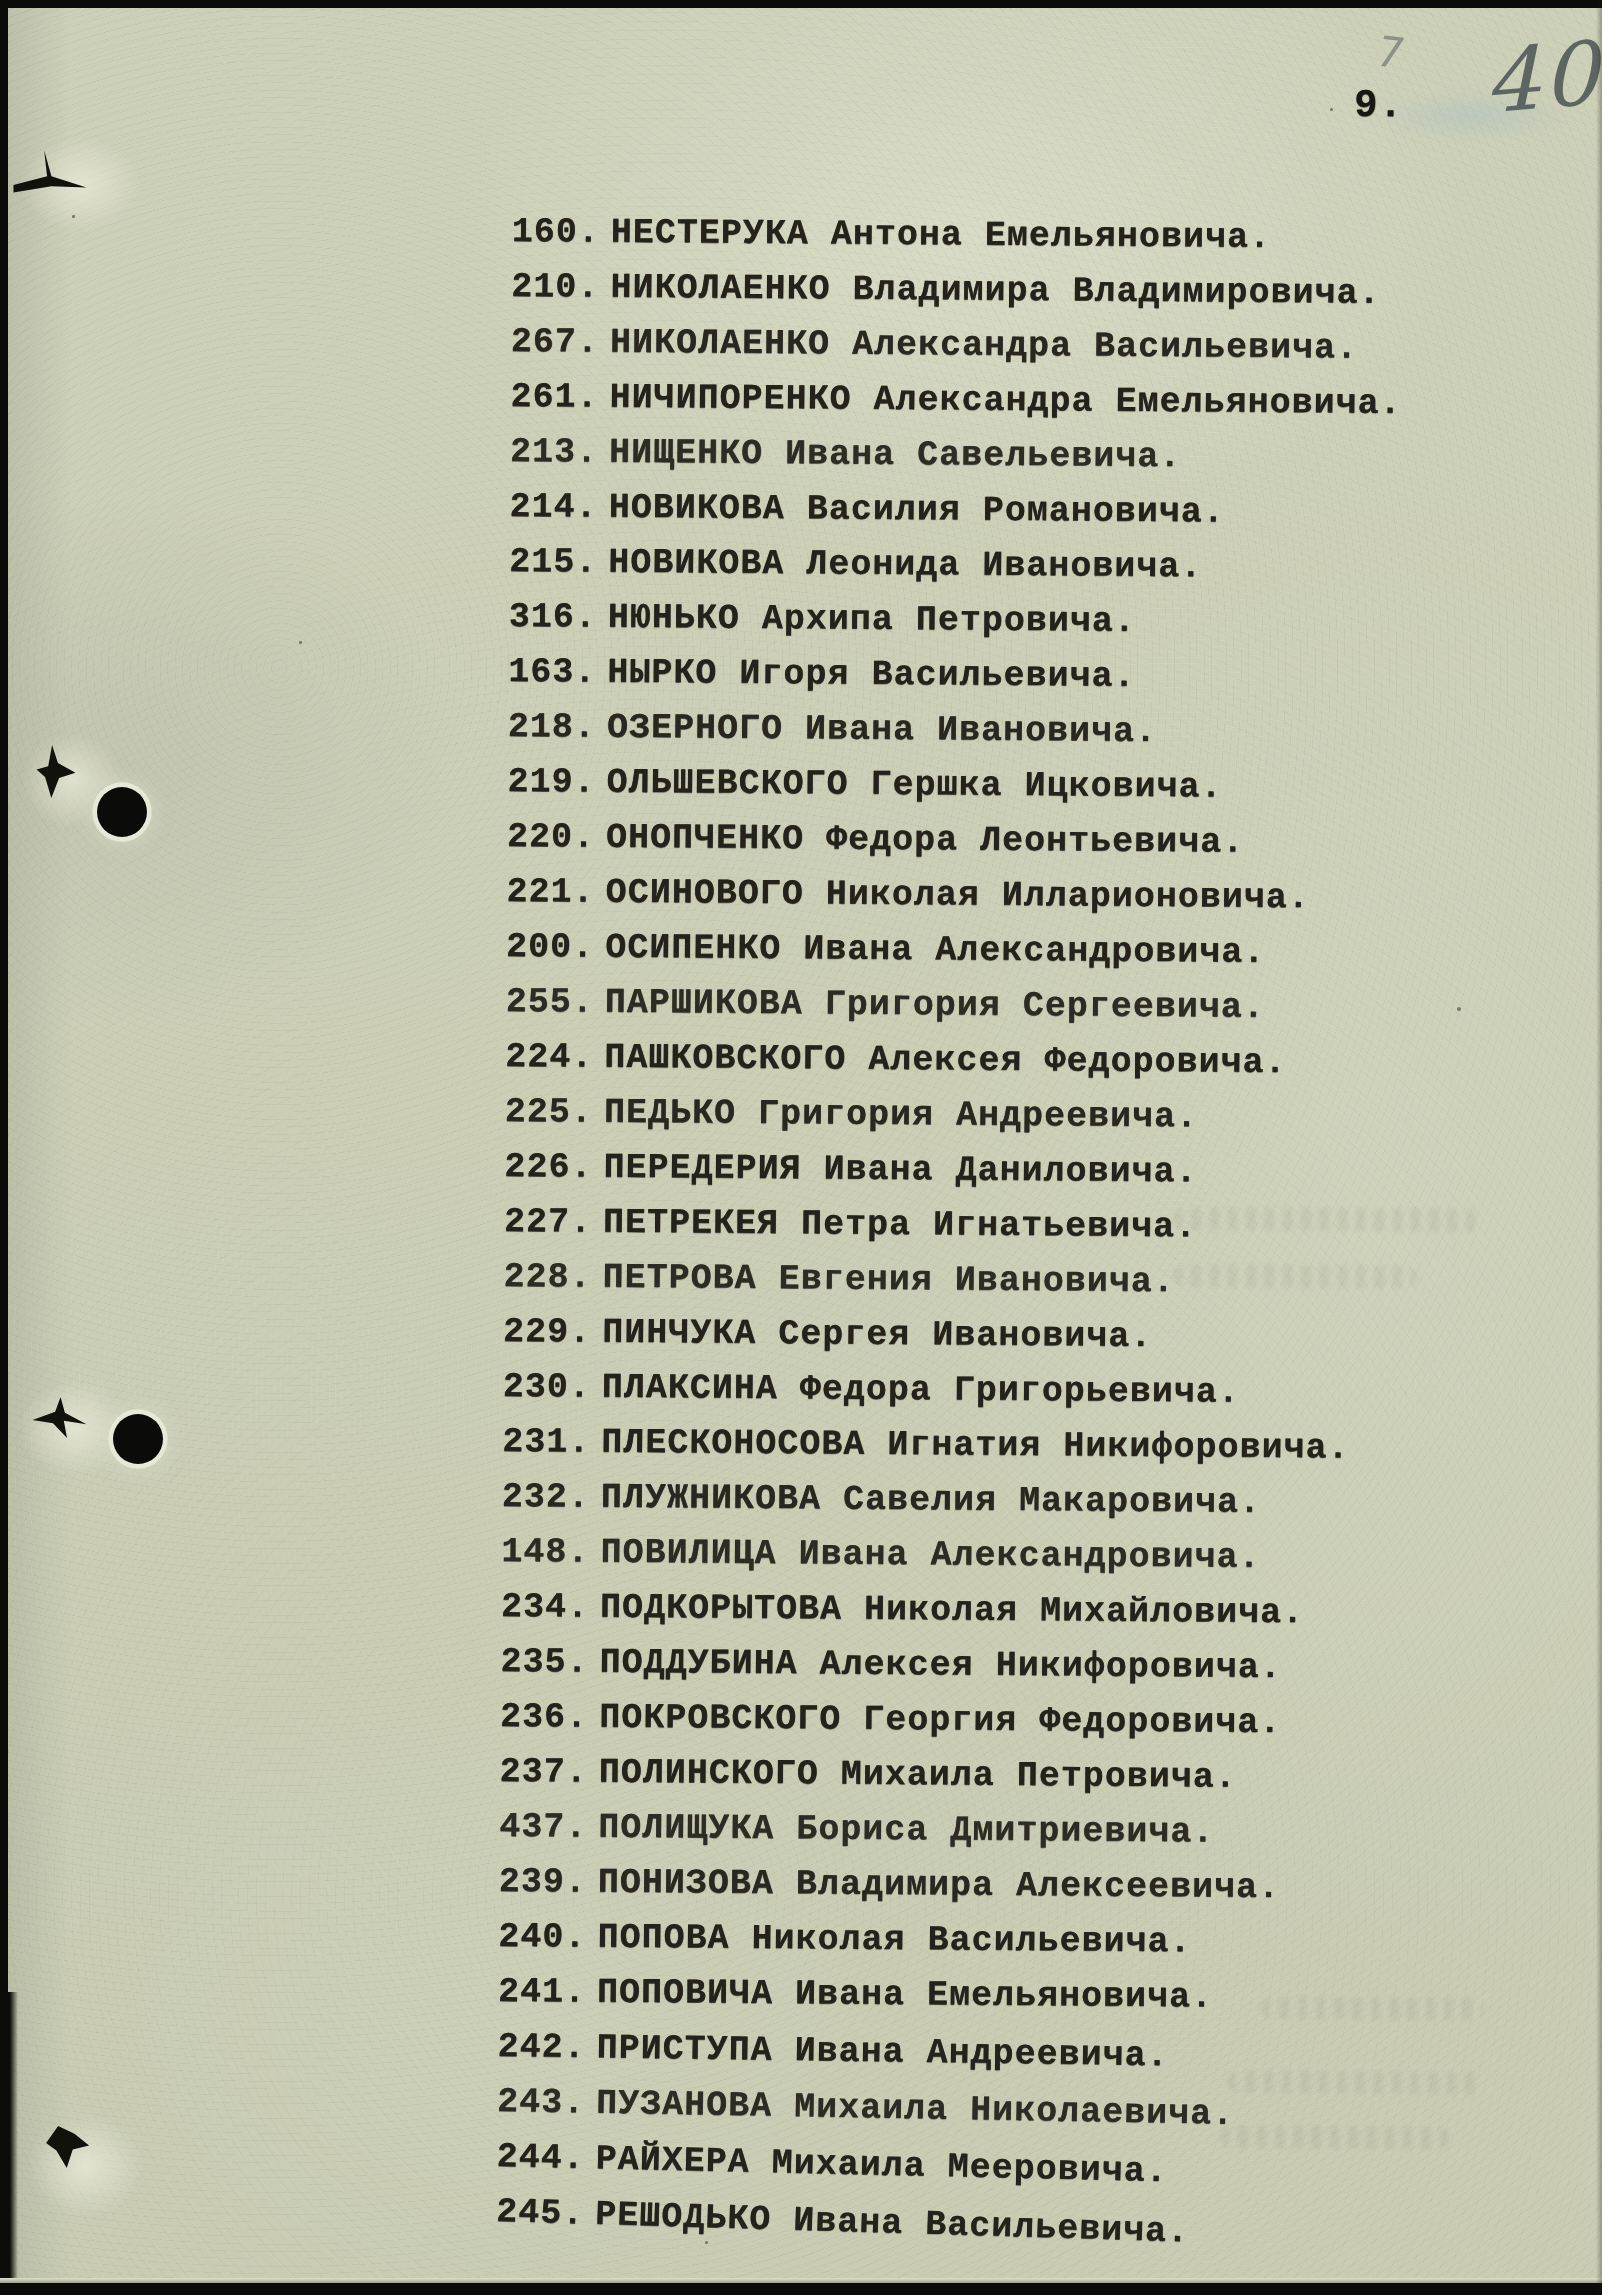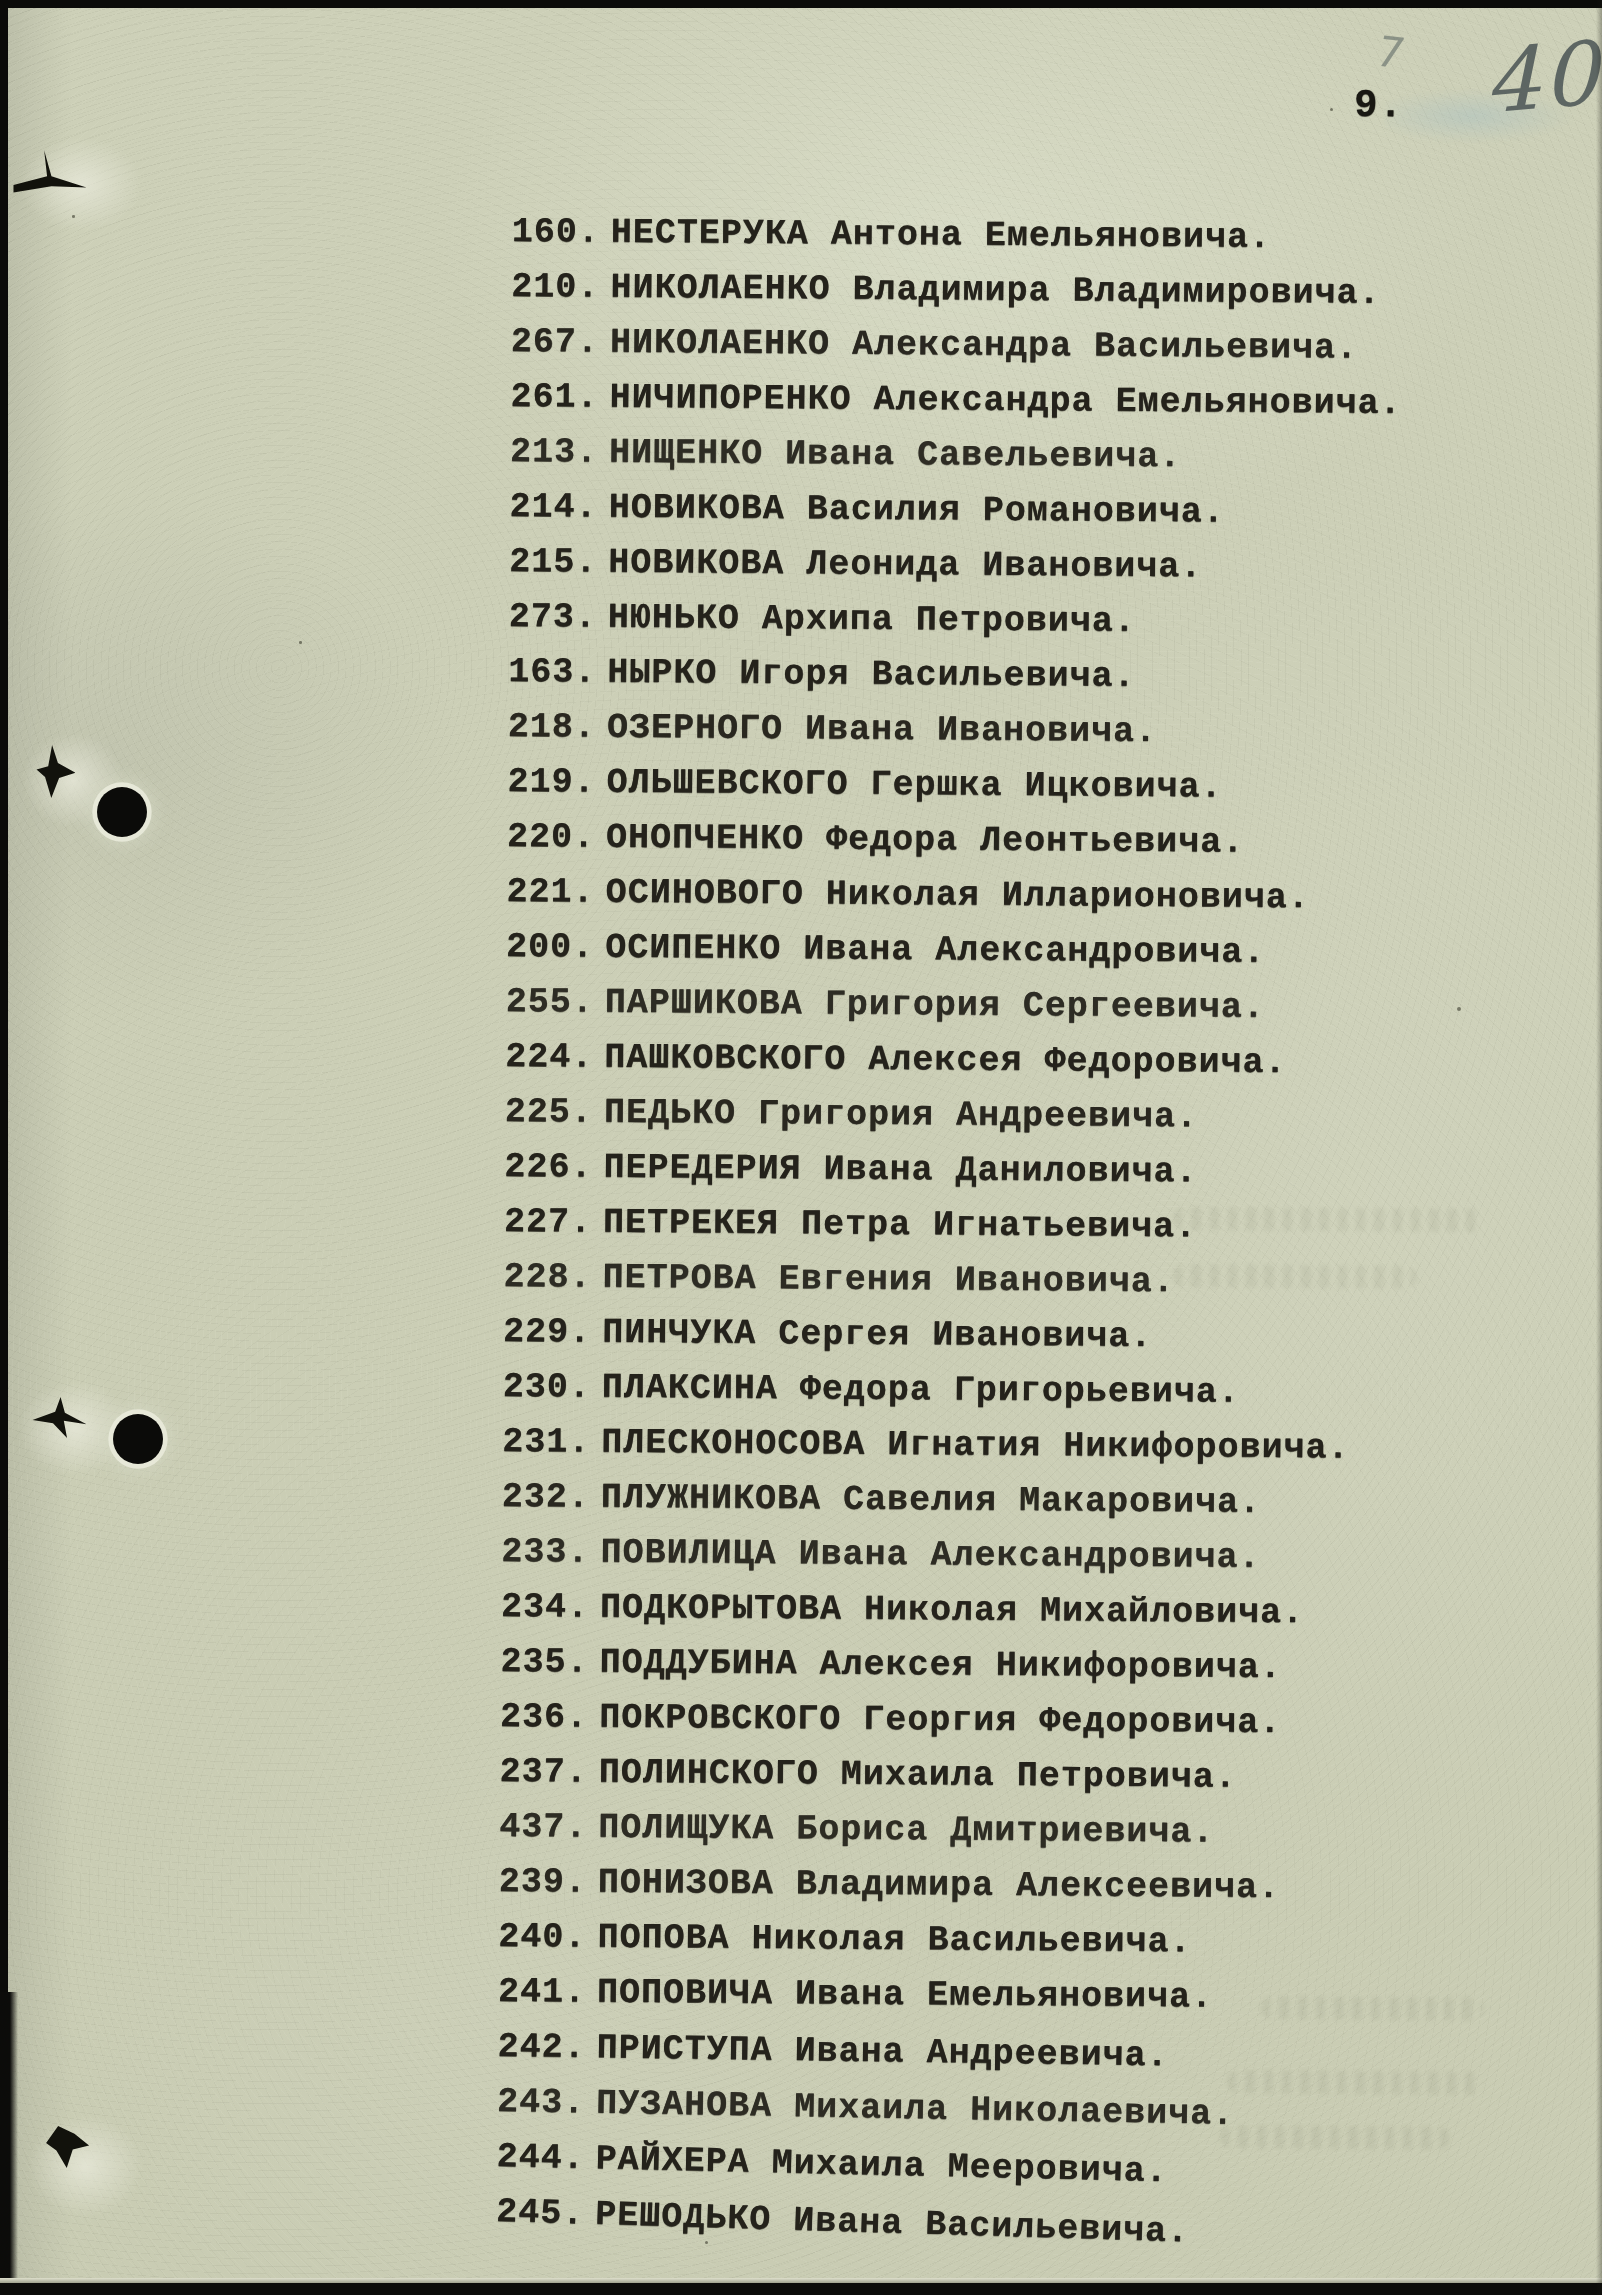--- a/index.html
+++ b/index.html
@@ -169,21 +169,21 @@
     <span class="num">214.</span>
     <span class="name">НОВИКОВА Василия Романовича.</span>
   </div>
 
   <div class="row">
     <span class="num">215.</span>
     <span class="name">НОВИКОВА Леонида Ивановича.</span>
   </div>
 
   <div class="row">
-    <span class="num">273.</span>
+    <span class="num">316.</span>
     <span class="name">НЮНЬКО Архипа Петровича.</span>
   </div>
 
   <div class="row">
     <span class="num">163.</span>
     <span class="name">НЫРКО Игоря Васильевича.</span>
   </div>
 
   <div class="row">
     <span class="num">218.</span>
@@ -254,21 +254,21 @@
     <span class="num">231.</span>
     <span class="name">ПЛЕСКОНОСОВА Игнатия Никифоровича.</span>
   </div>
 
   <div class="row">
     <span class="num">232.</span>
     <span class="name">ПЛУЖНИКОВА Савелия Макаровича.</span>
   </div>
 
   <div class="row">
-    <span class="num">233.</span>
+    <span class="num">148.</span>
     <span class="name">ПОВИЛИЦА Ивана Александровича.</span>
   </div>
 
   <div class="row">
     <span class="num">234.</span>
     <span class="name">ПОДКОРЫТОВА Николая Михайловича.</span>
   </div>
 
   <div class="row">
     <span class="num">235.</span>

